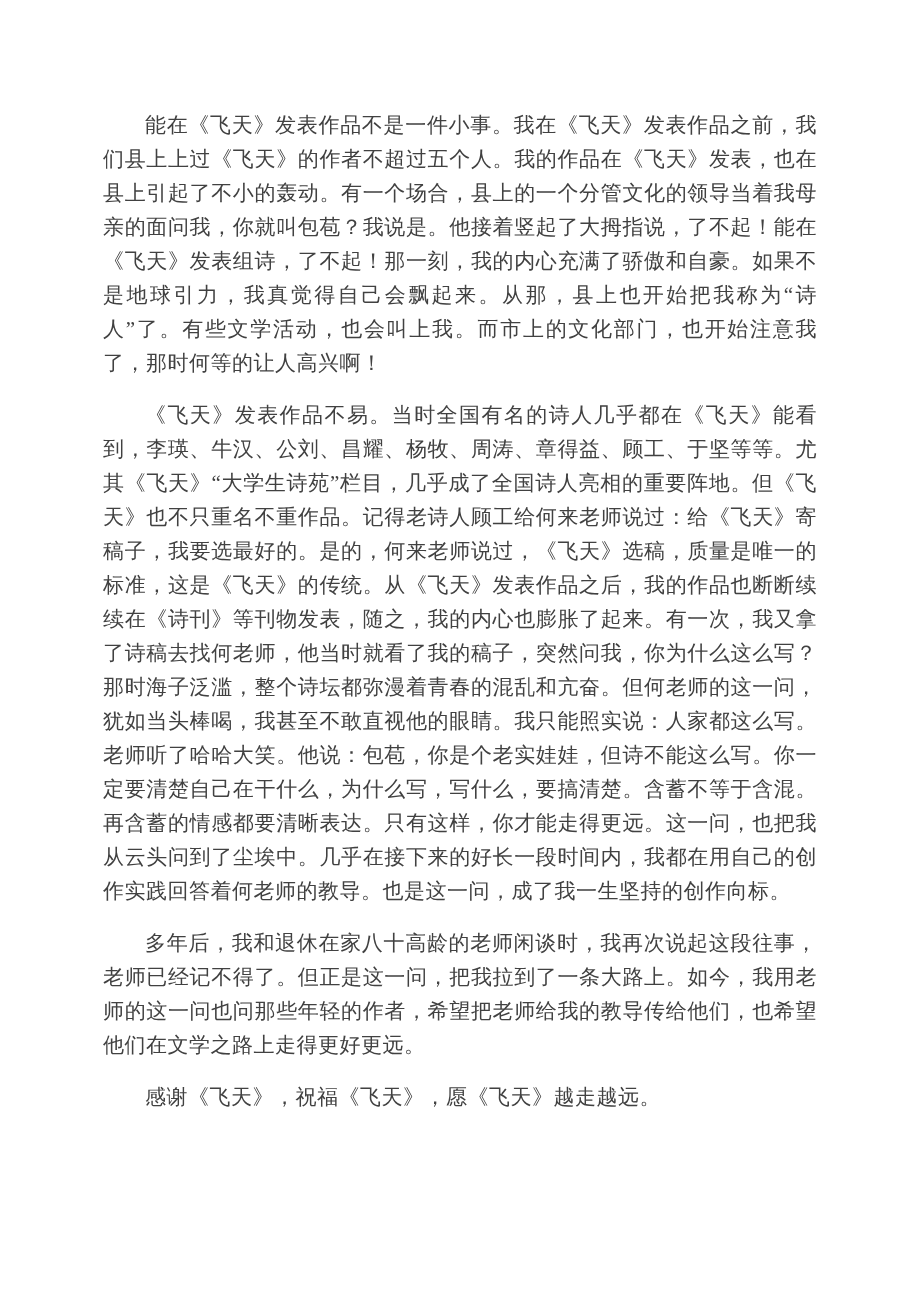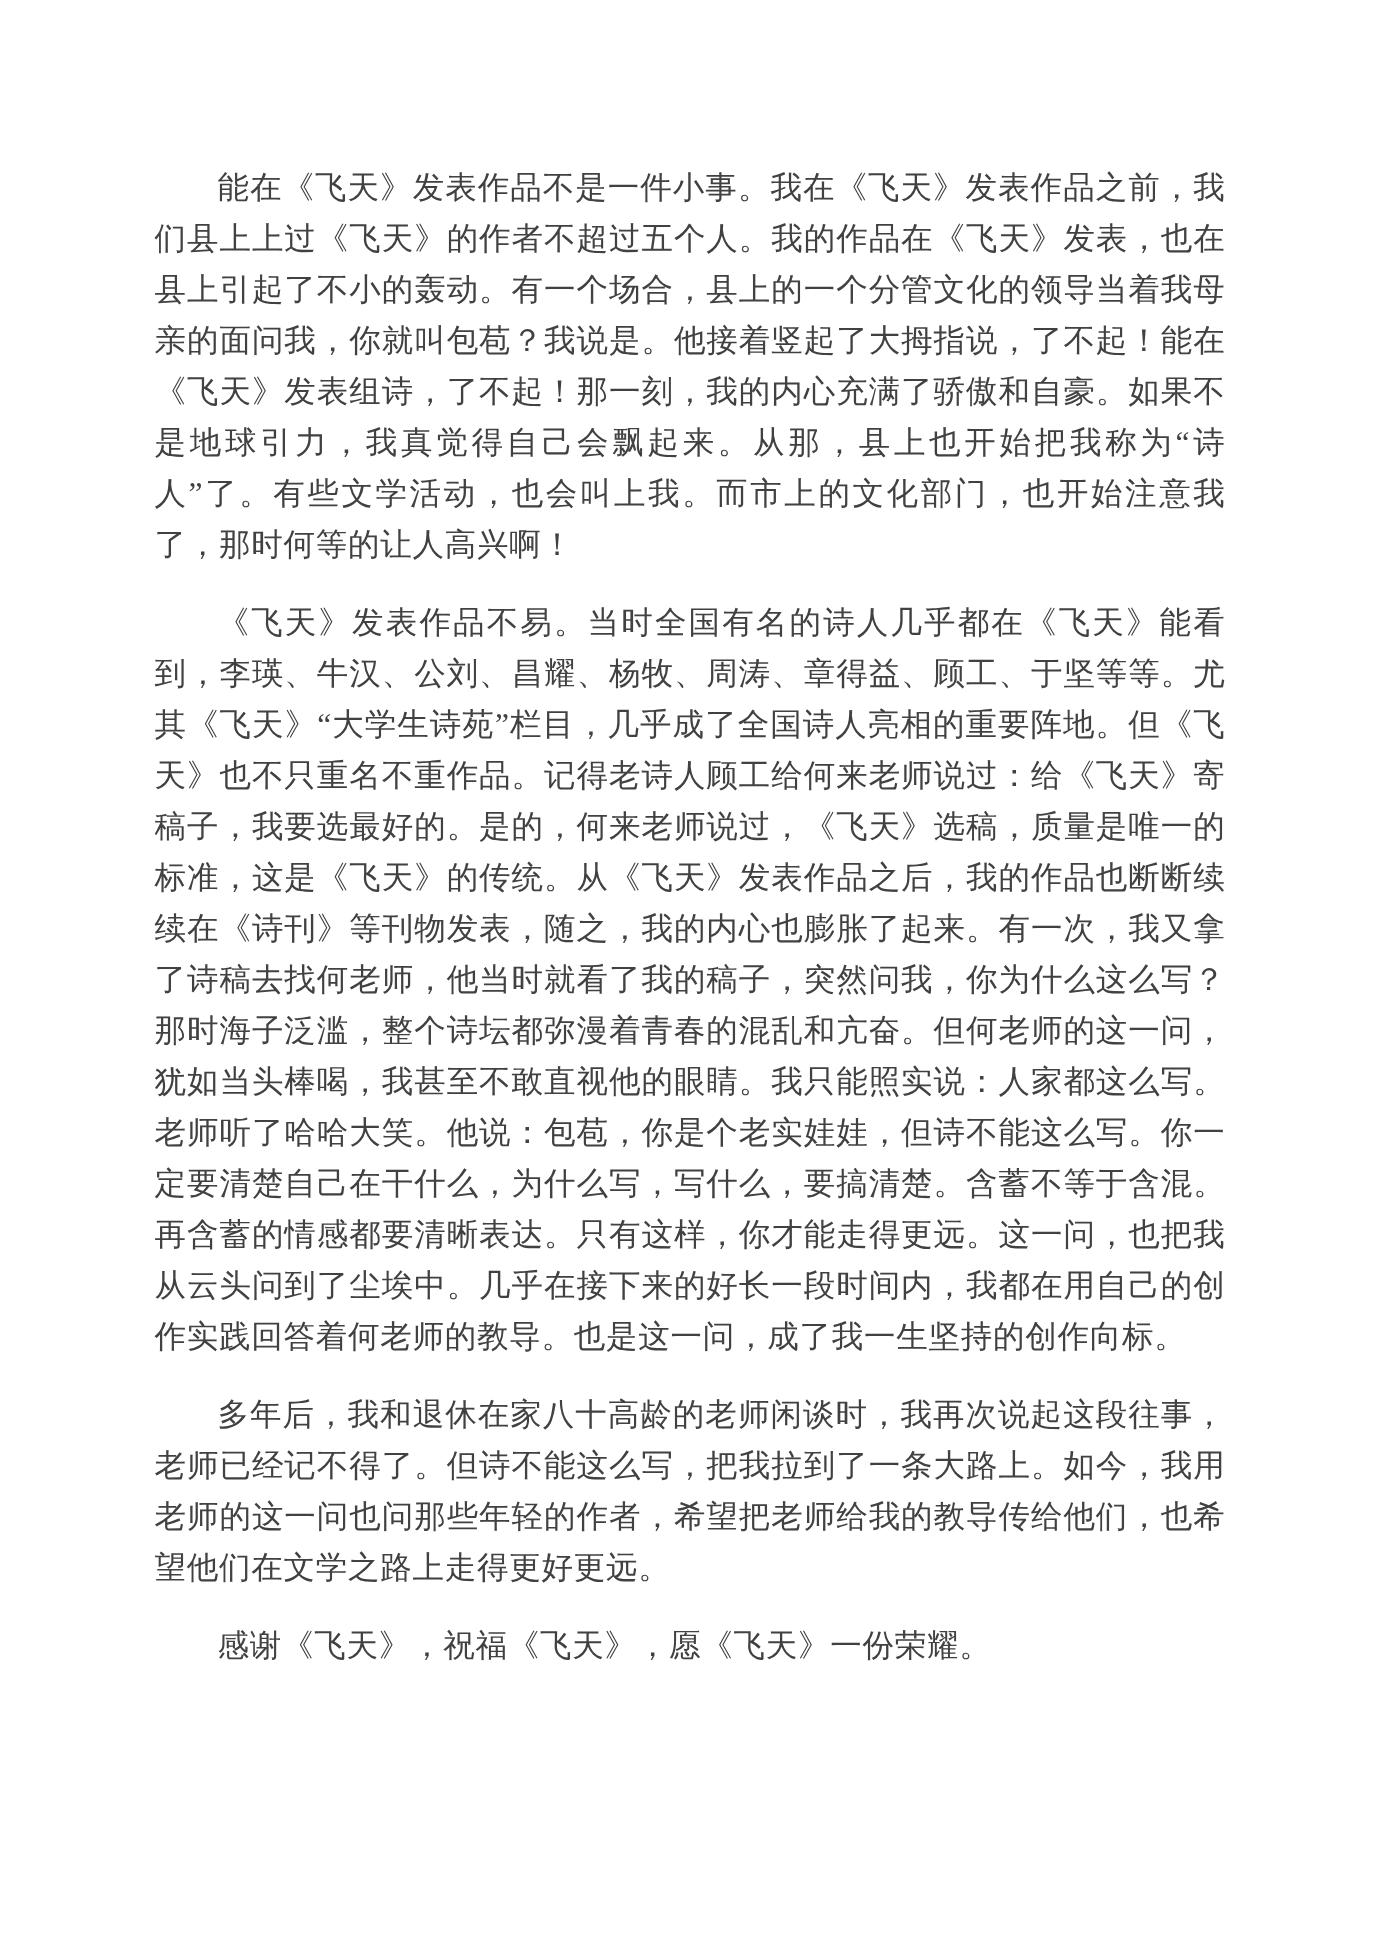--- a/index.html
+++ b/index.html
@@ -35,17 +35,17 @@
     margin-bottom: 0;
   }
 </style>
 </head>
 <body>
 
 <div class="page">
   <div class="content">
     <p>能在《飞天》发表作品不是一件小事。我在《飞天》发表作品之前，我们县上上过《飞天》的作者不超过五个人。我的作品在《飞天》发表，也在县上引起了不小的轰动。有一个场合，县上的一个分管文化的领导当着我母亲的面问我，你就叫包苞？我说是。他接着竖起了大拇指说，了不起！能在《飞天》发表组诗，了不起！那一刻，我的内心充满了骄傲和自豪。如果不是地球引力，我真觉得自己会飘起来。从那，县上也开始把我称为“诗人”了。有些文学活动，也会叫上我。而市上的文化部门，也开始注意我了，那时何等的让人高兴啊！</p>
     <p>《飞天》发表作品不易。当时全国有名的诗人几乎都在《飞天》能看到，李瑛、牛汉、公刘、昌耀、杨牧、周涛、章得益、顾工、于坚等等。尤其《飞天》“大学生诗苑”栏目，几乎成了全国诗人亮相的重要阵地。但《飞天》也不只重名不重作品。记得老诗人顾工给何来老师说过：给《飞天》寄稿子，我要选最好的。是的，何来老师说过，《飞天》选稿，质量是唯一的标准，这是《飞天》的传统。从《飞天》发表作品之后，我的作品也断断续续在《诗刊》等刊物发表，随之，我的内心也膨胀了起来。有一次，我又拿了诗稿去找何老师，他当时就看了我的稿子，突然问我，你为什么这么写？那时海子泛滥，整个诗坛都弥漫着青春的混乱和亢奋。但何老师的这一问，犹如当头棒喝，我甚至不敢直视他的眼睛。我只能照实说：人家都这么写。老师听了哈哈大笑。他说：包苞，你是个老实娃娃，但诗不能这么写。你一定要清楚自己在干什么，为什么写，写什么，要搞清楚。含蓄不等于含混。再含蓄的情感都要清晰表达。只有这样，你才能走得更远。这一问，也把我从云头问到了尘埃中。几乎在接下来的好长一段时间内，我都在用自己的创作实践回答着何老师的教导。也是这一问，成了我一生坚持的创作向标。</p>
-    <p>多年后，我和退休在家八十高龄的老师闲谈时，我再次说起这段往事，老师已经记不得了。但诗不能这么写，把我拉到了一条大路上。如今，我用老师的这一问也问那些年轻的作者，希望把老师给我的教导传给他们，也希望他们在文学之路上走得更好更远。</p>
-    <p>感谢《飞天》，祝福《飞天》，愿《飞天》一份荣耀。</p>
+    <p>多年后，我和退休在家八十高龄的老师闲谈时，我再次说起这段往事，老师已经记不得了。但正是这一问，把我拉到了一条大路上。如今，我用老师的这一问也问那些年轻的作者，希望把老师给我的教导传给他们，也希望他们在文学之路上走得更好更远。</p>
+    <p>感谢《飞天》，祝福《飞天》，愿《飞天》越走越远。</p>
     <p class="editor-credit">责任编辑 郭晓琦</p>
   </div>
 </div>
 
 </body></html>

